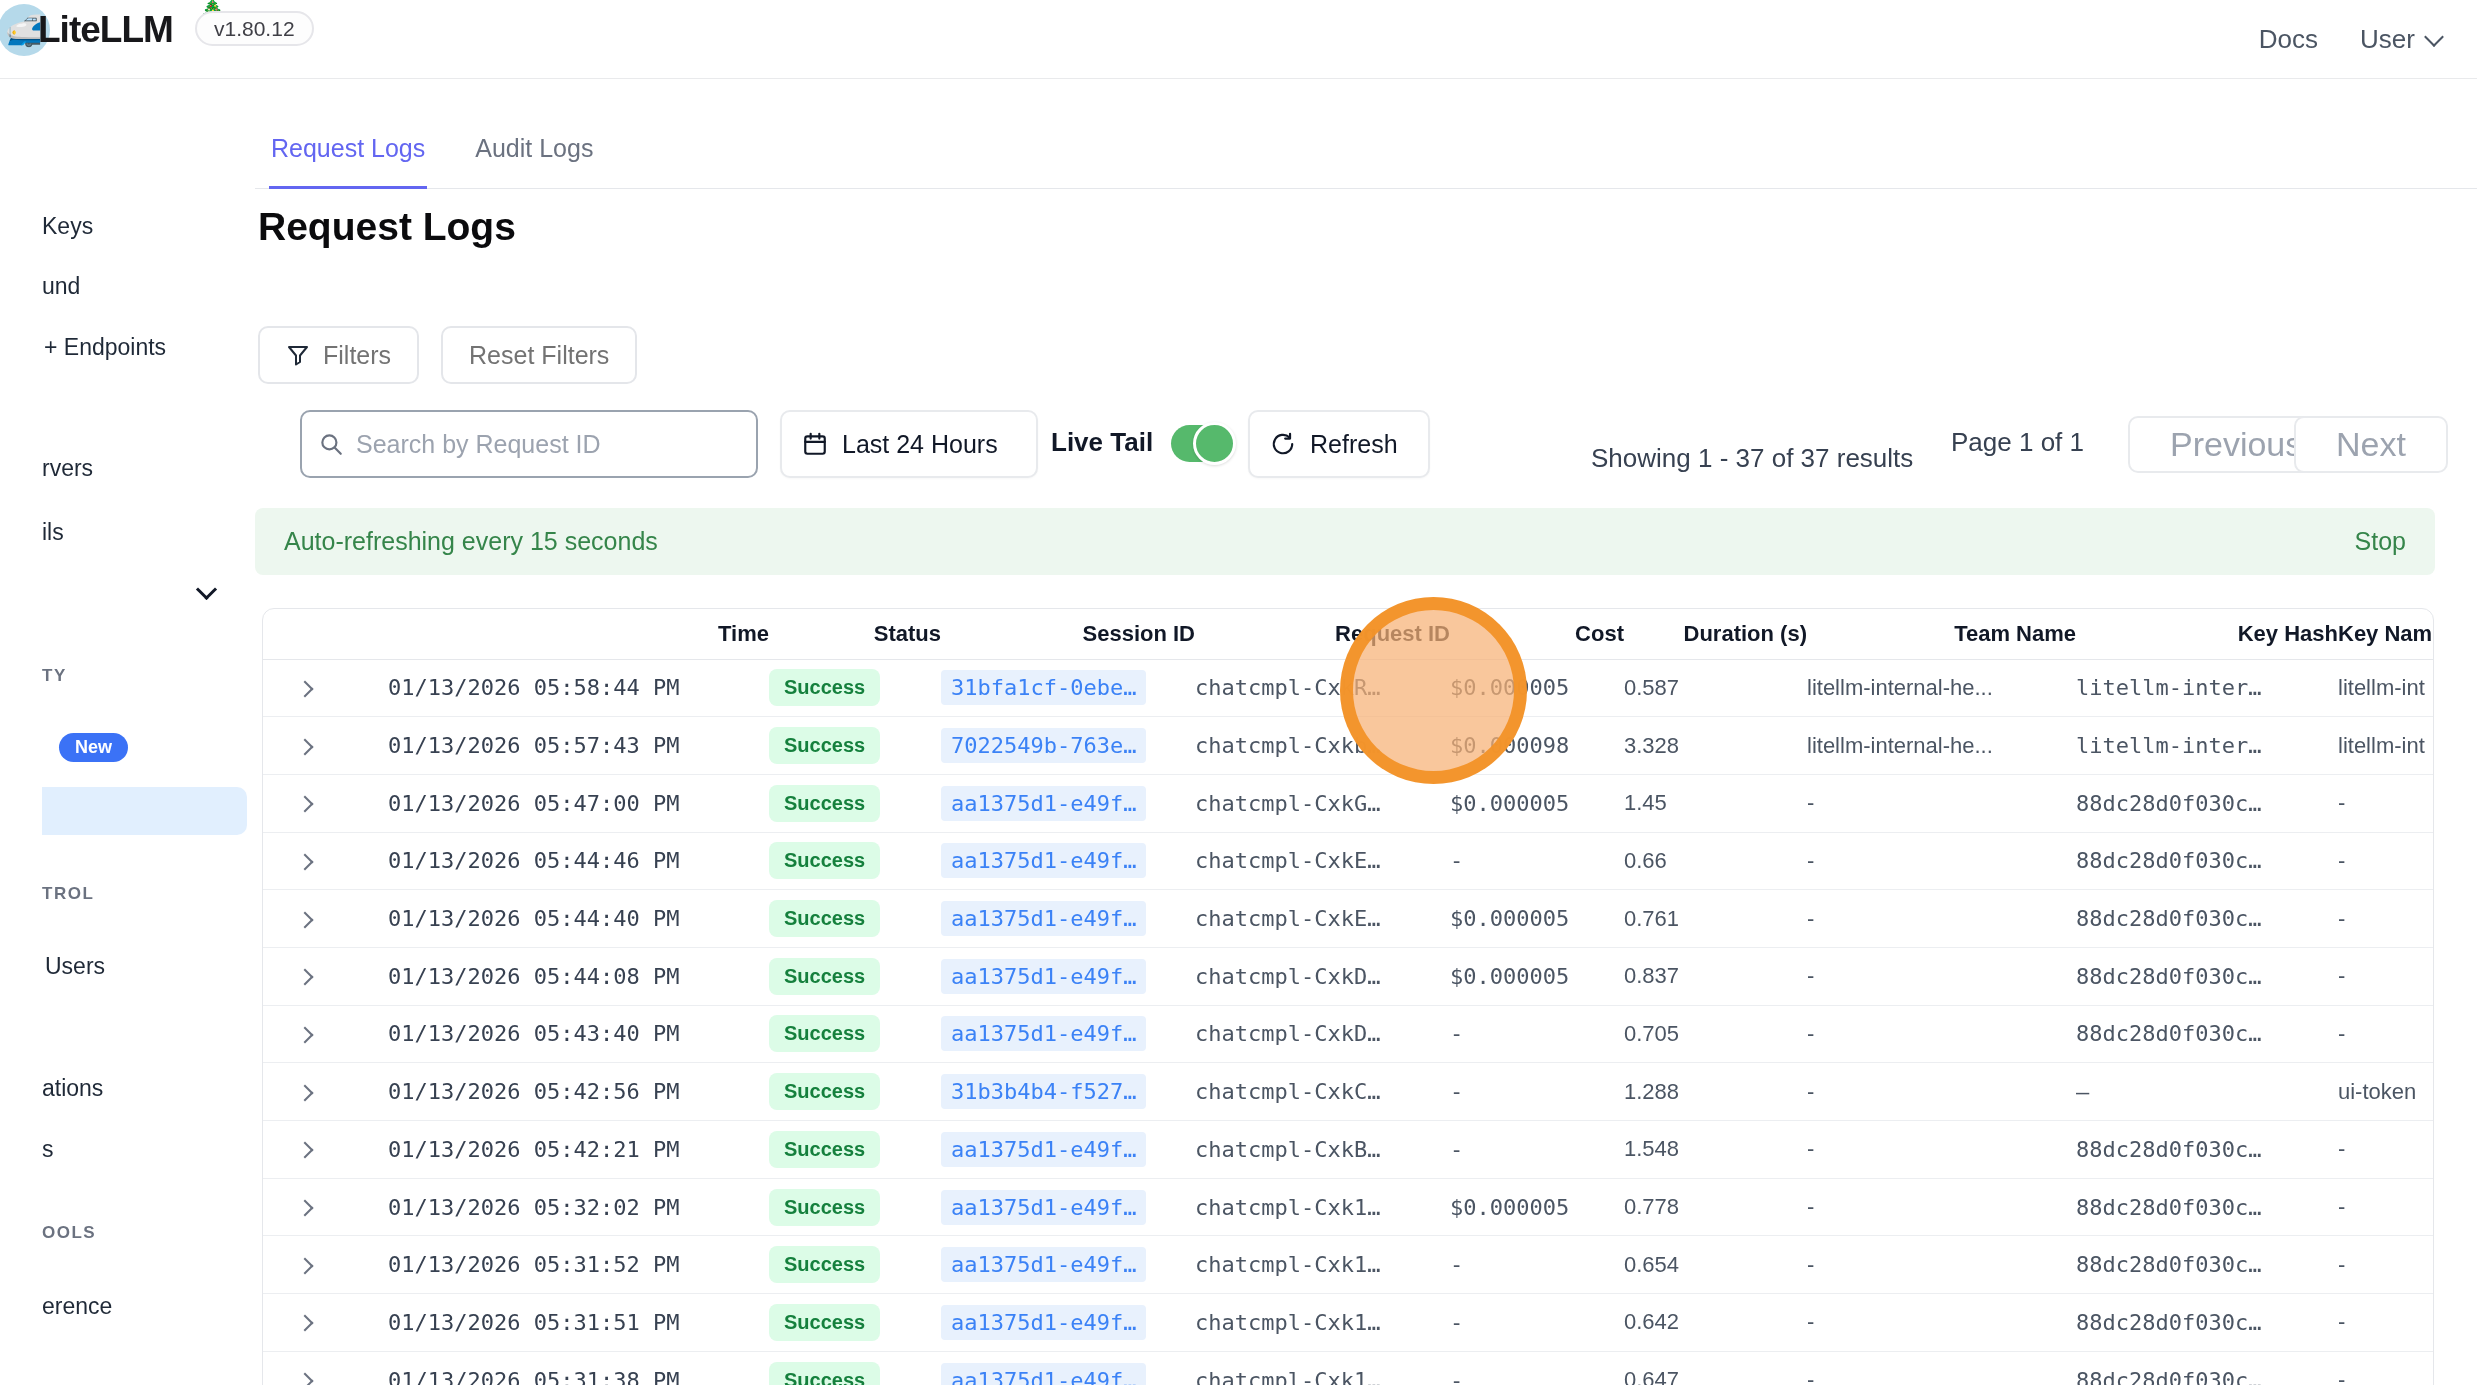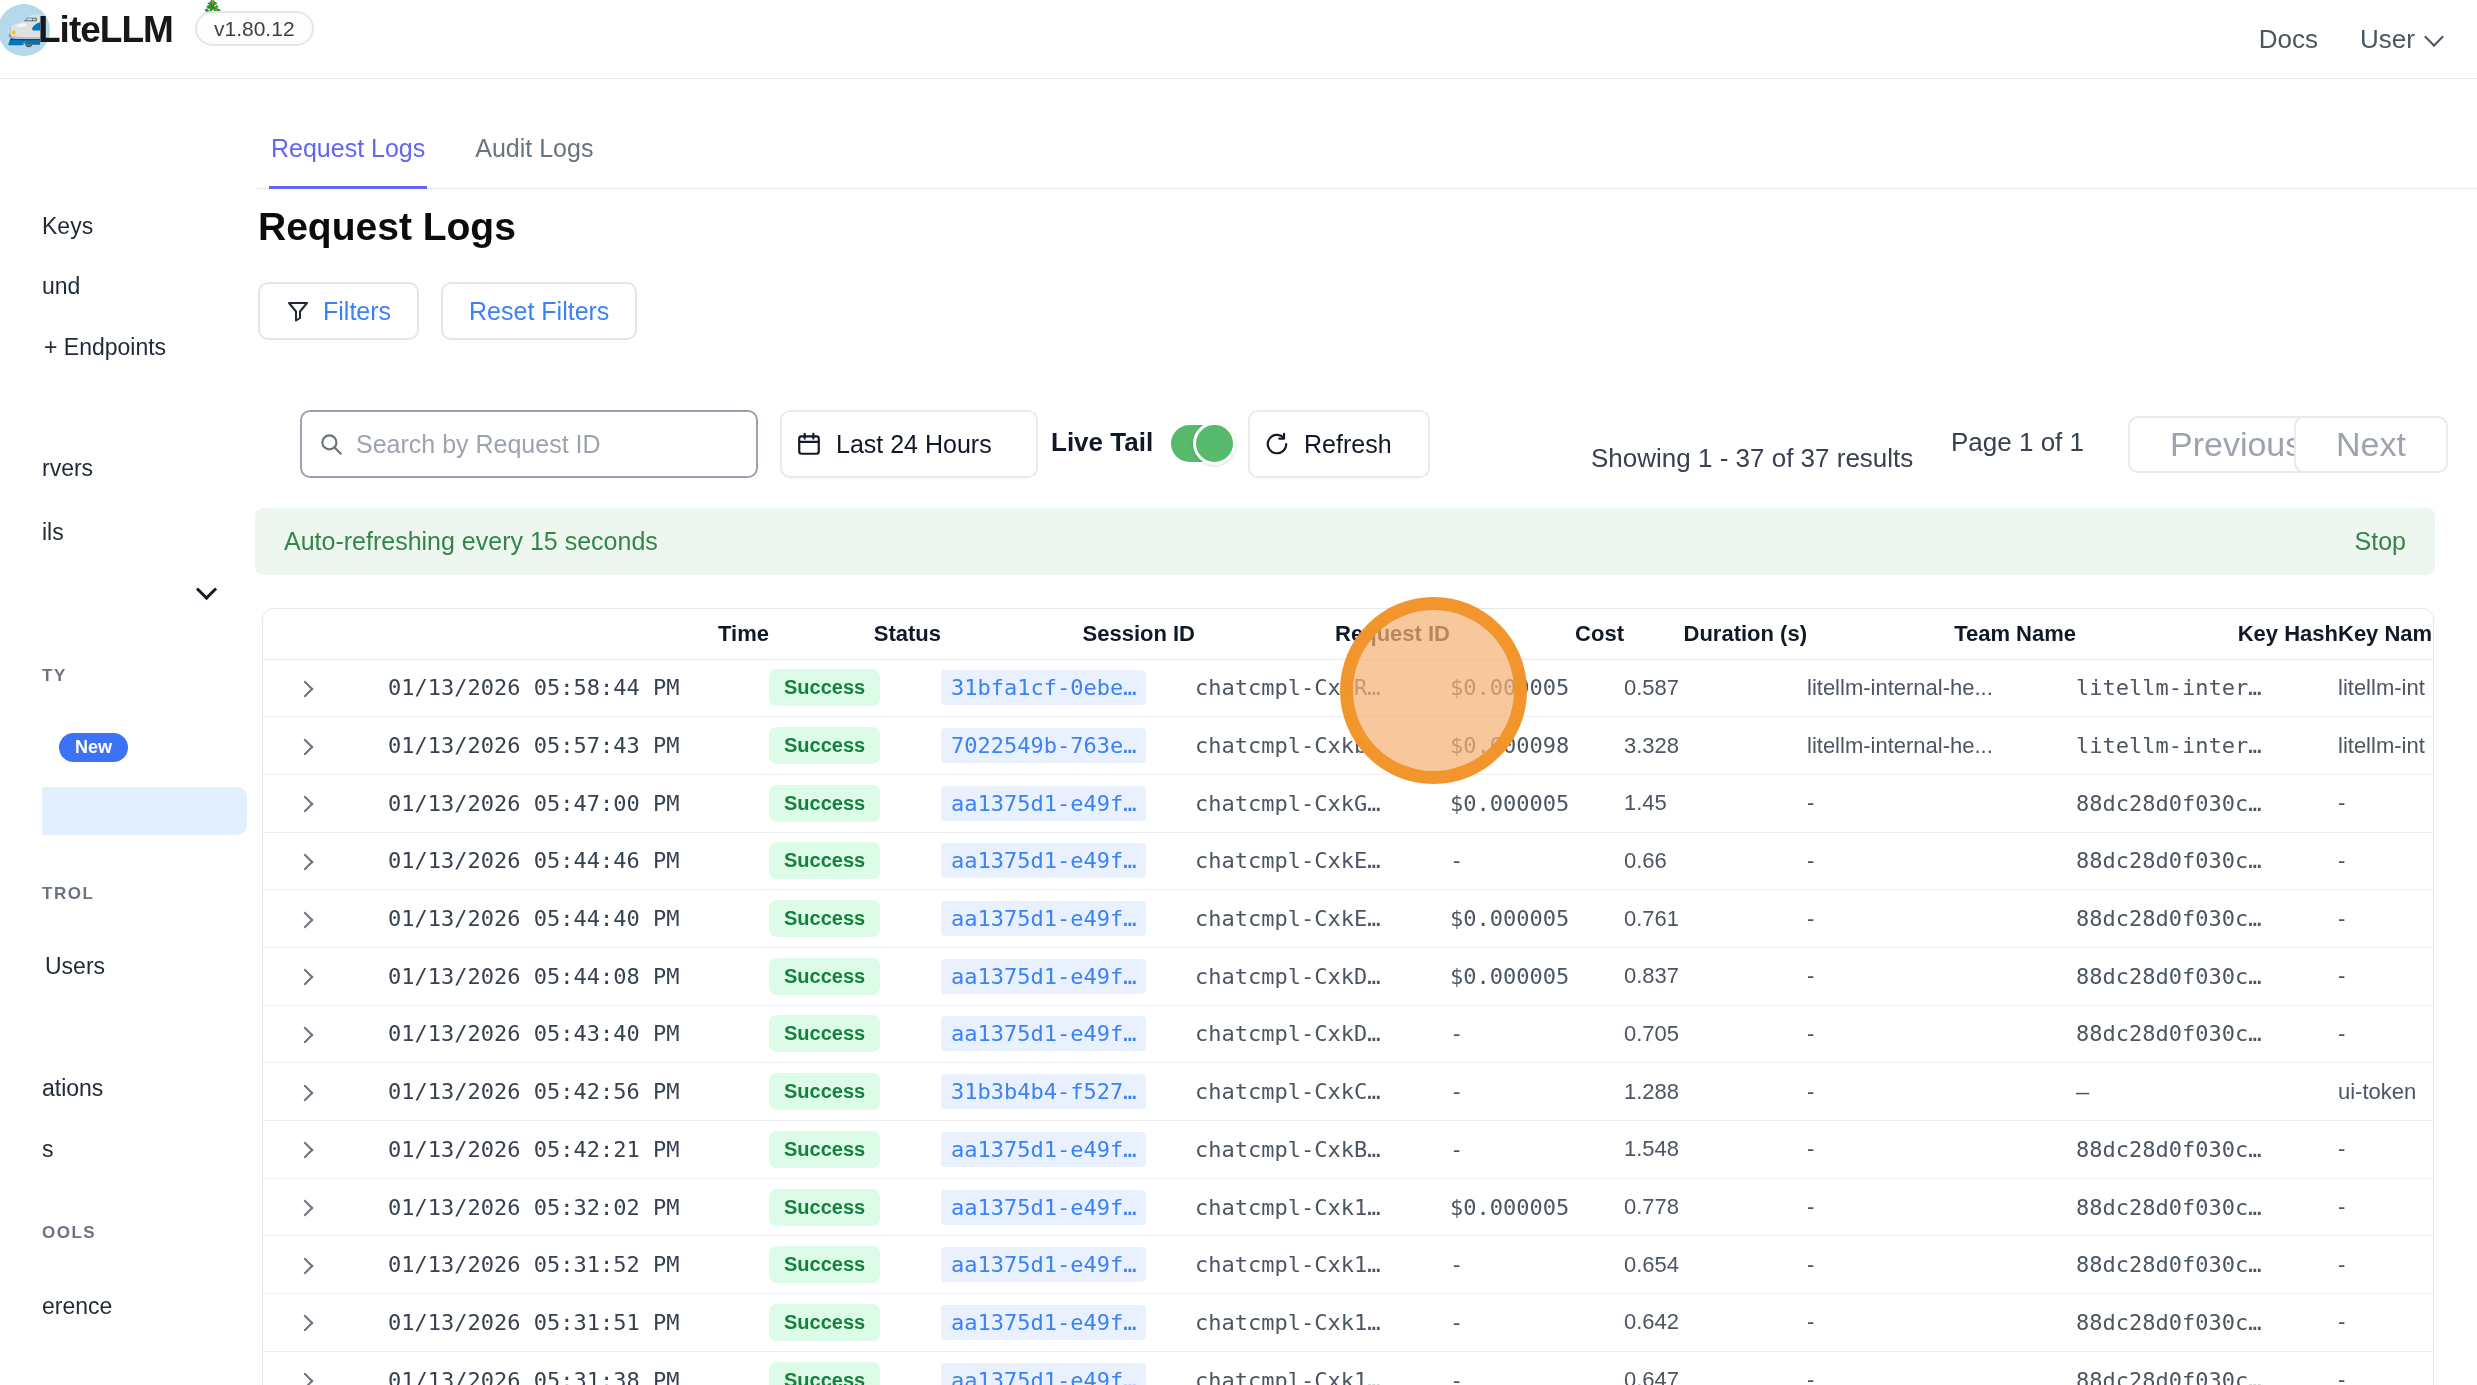--- a/index.html
+++ b/index.html
@@ -41,32 +41,32 @@
   .tabs { position:absolute; left:255px; top:122px; right:0; height:67px;
           border-bottom:1px solid #e5e7eb; padding-left:14px; display:flex; gap:46px; }
   .tab { font-size:25px; padding:12px 2px 0 2px; height:67px; cursor:pointer; }
   .tab.active { color:#6366f1; font-weight:500; border-bottom:3px solid #6366f1; }
   .tab.inactive { color:#6b7280; }
   .page-title { position:absolute; left:258px; top:205px; font-size:39px; font-weight:800; color:#0b0b0d; }
 
   .filter-row { position:absolute; left:258px; top:282px; display:flex; gap:22px; }
   .btn { height:58px; background:#fff; border:2px solid #e4e6ea; border-radius:10px;
          display:inline-flex; align-items:center; gap:13px; padding:0 26px;
-         font-size:25px; color:#3b82f6; cursor:pointer; }
+         font-size:25px; color:#737373; cursor:pointer;margin-top:44px; }
 
   
   .toolbar { position:absolute; left:0; top:410px; width:2477px; height:68px; }
   .search-box { position:absolute; left:300px; top:0; width:458px; height:68px;
                 border:2px solid #9aa3af; border-radius:10px; background:#fff;
                 display:flex; align-items:center; padding:0 16px; gap:12px; }
   .search-box input { border:none; outline:none; font-size:25px; color:#374151; width:100%;
                       font-family:"Liberation Sans", sans-serif; }
   .search-box input::placeholder { color:#9ca3af; }
   .tb-btn { position:absolute; top:0; height:68px; background:#fff; border:2px solid #e8eaed;
-            border-radius:10px; display:flex; align-items:center; gap:14px; padding:0 14px;
+            border-radius:10px; display:flex; align-items:center; gap:14px; padding:0 20px;
             font-size:25px; color:#111827; cursor:pointer; box-shadow:0 1px 2px rgba(0,0,0,0.03); }
   .live-tail { position:absolute; left:1051px; top:17px; font-size:26px; font-weight:600; color:#111827; }
   .toggle { position:absolute; left:1171px; top:15px; width:62px; height:37px; border-radius:19px;
             background:#56b96c; cursor:pointer; }
   .toggle .knob { position:absolute; right:-3px; top:-3px; width:43px; height:43px; border-radius:50%;
                   background:#56b96c; border:3px solid #fff; box-shadow:0 1px 3px rgba(0,0,0,0.15); }
   .results-text { position:absolute; left:1591px; top:17px; font-size:26px; color:#374151; font-weight:500;margin-top:16px; }
   .page-text { position:absolute; left:1951px; top:17px; font-size:26px; color:#374151; font-weight:500; }
   .pg-btn { position:absolute; top:6px; height:57px; background:#fff; border:2px solid #e8eaed;
             border-radius:10px; display:flex; align-items:center; padding:0 40px;

